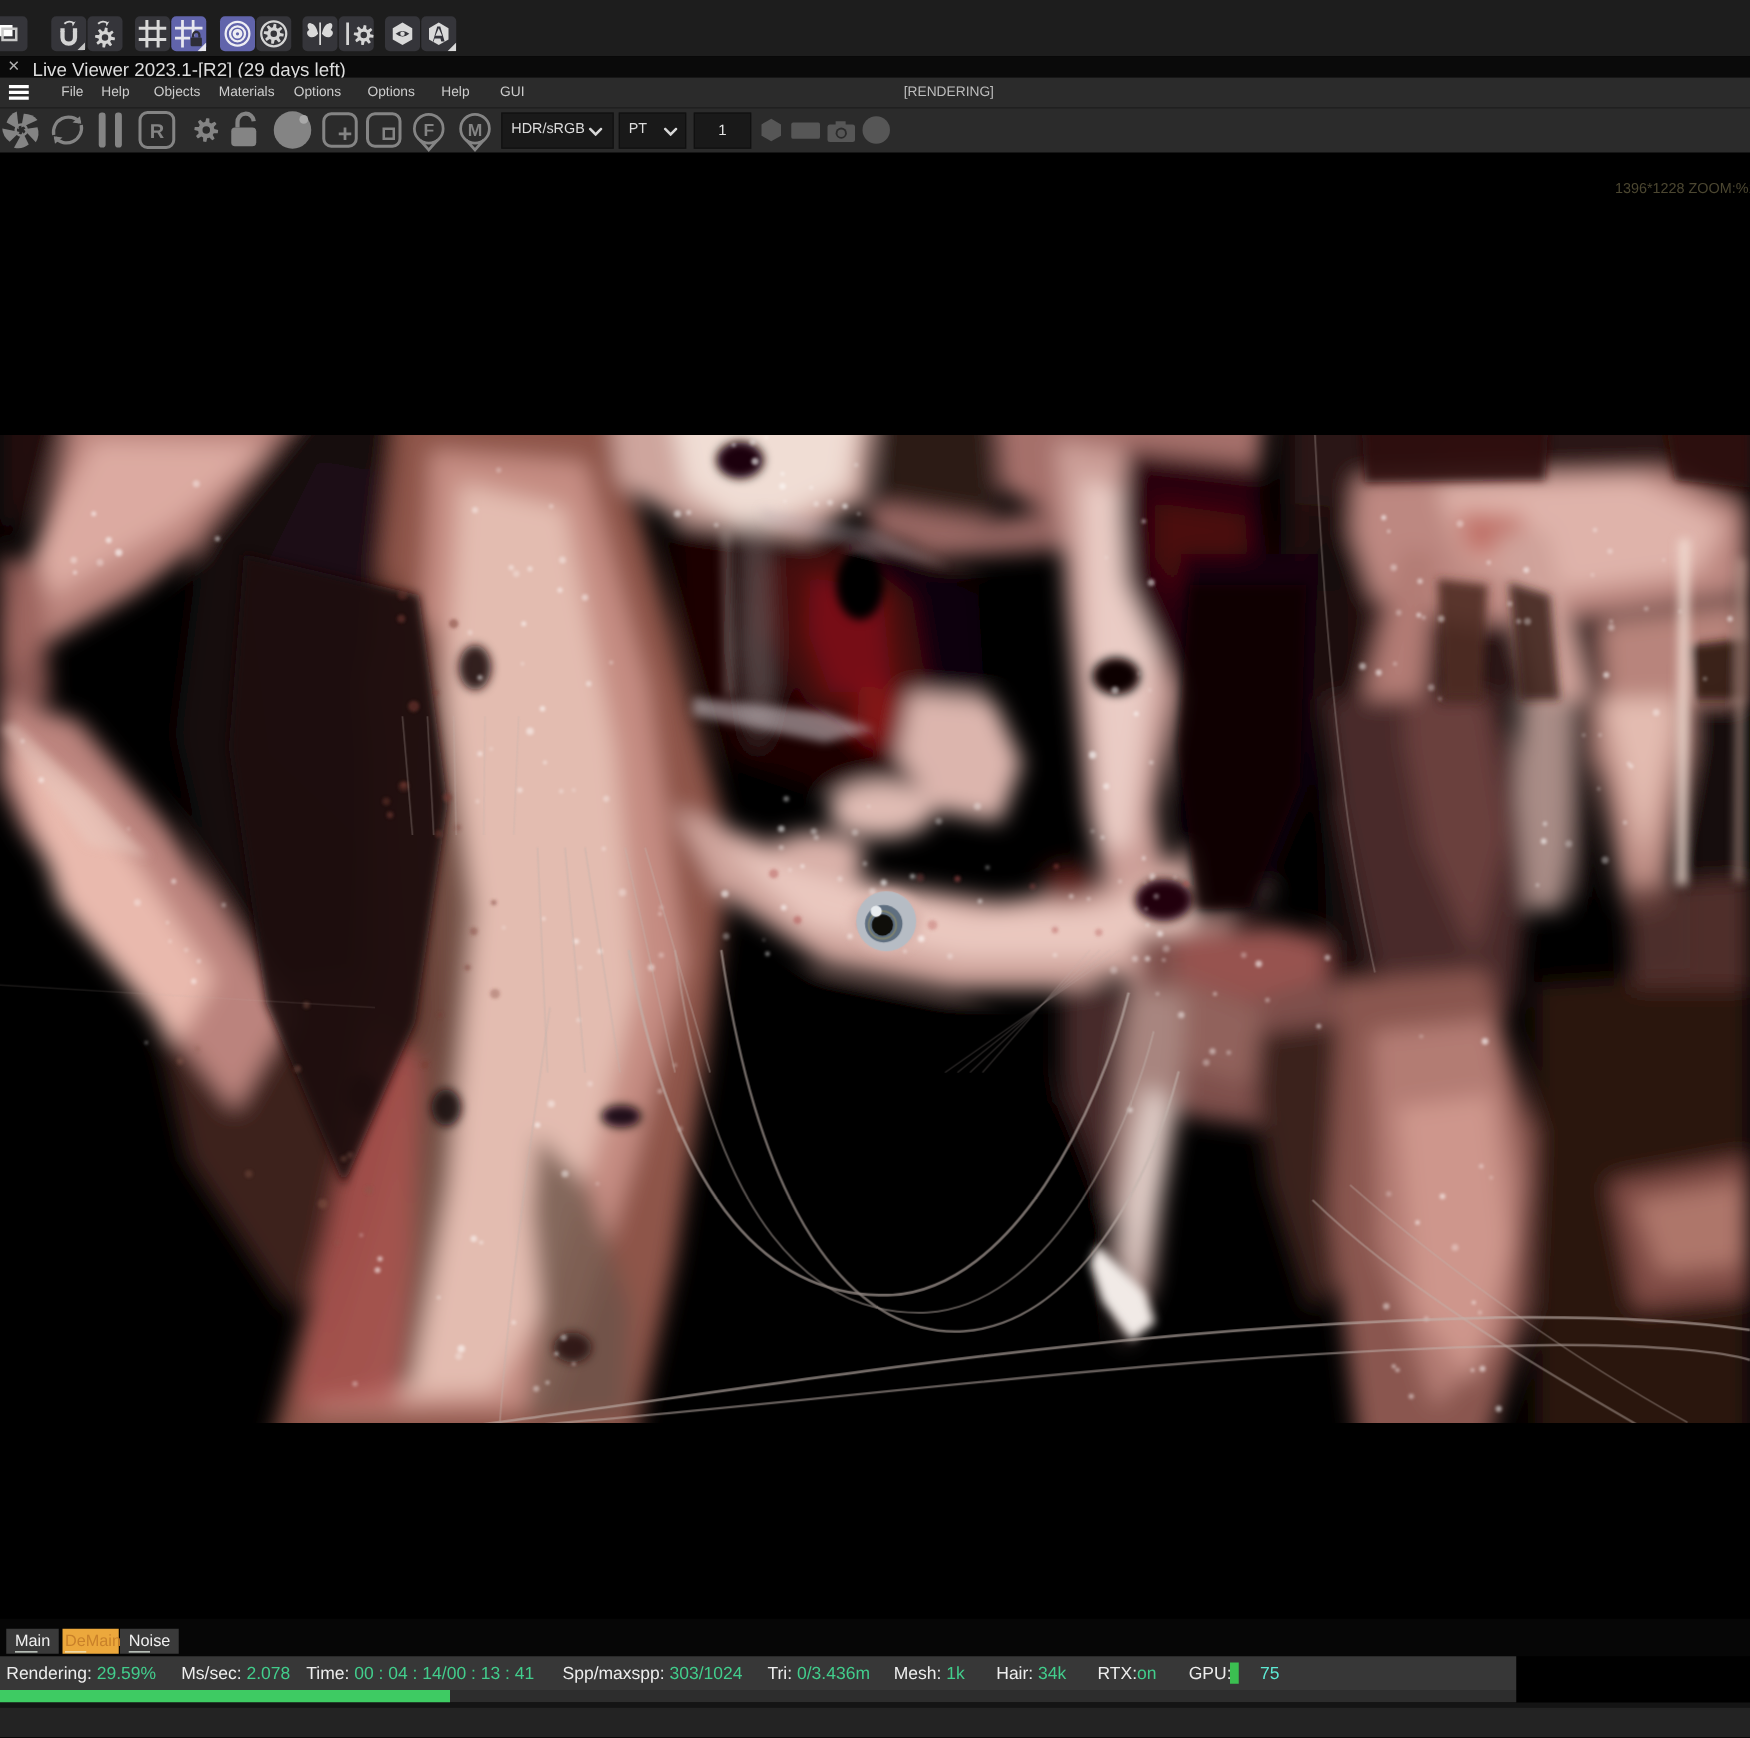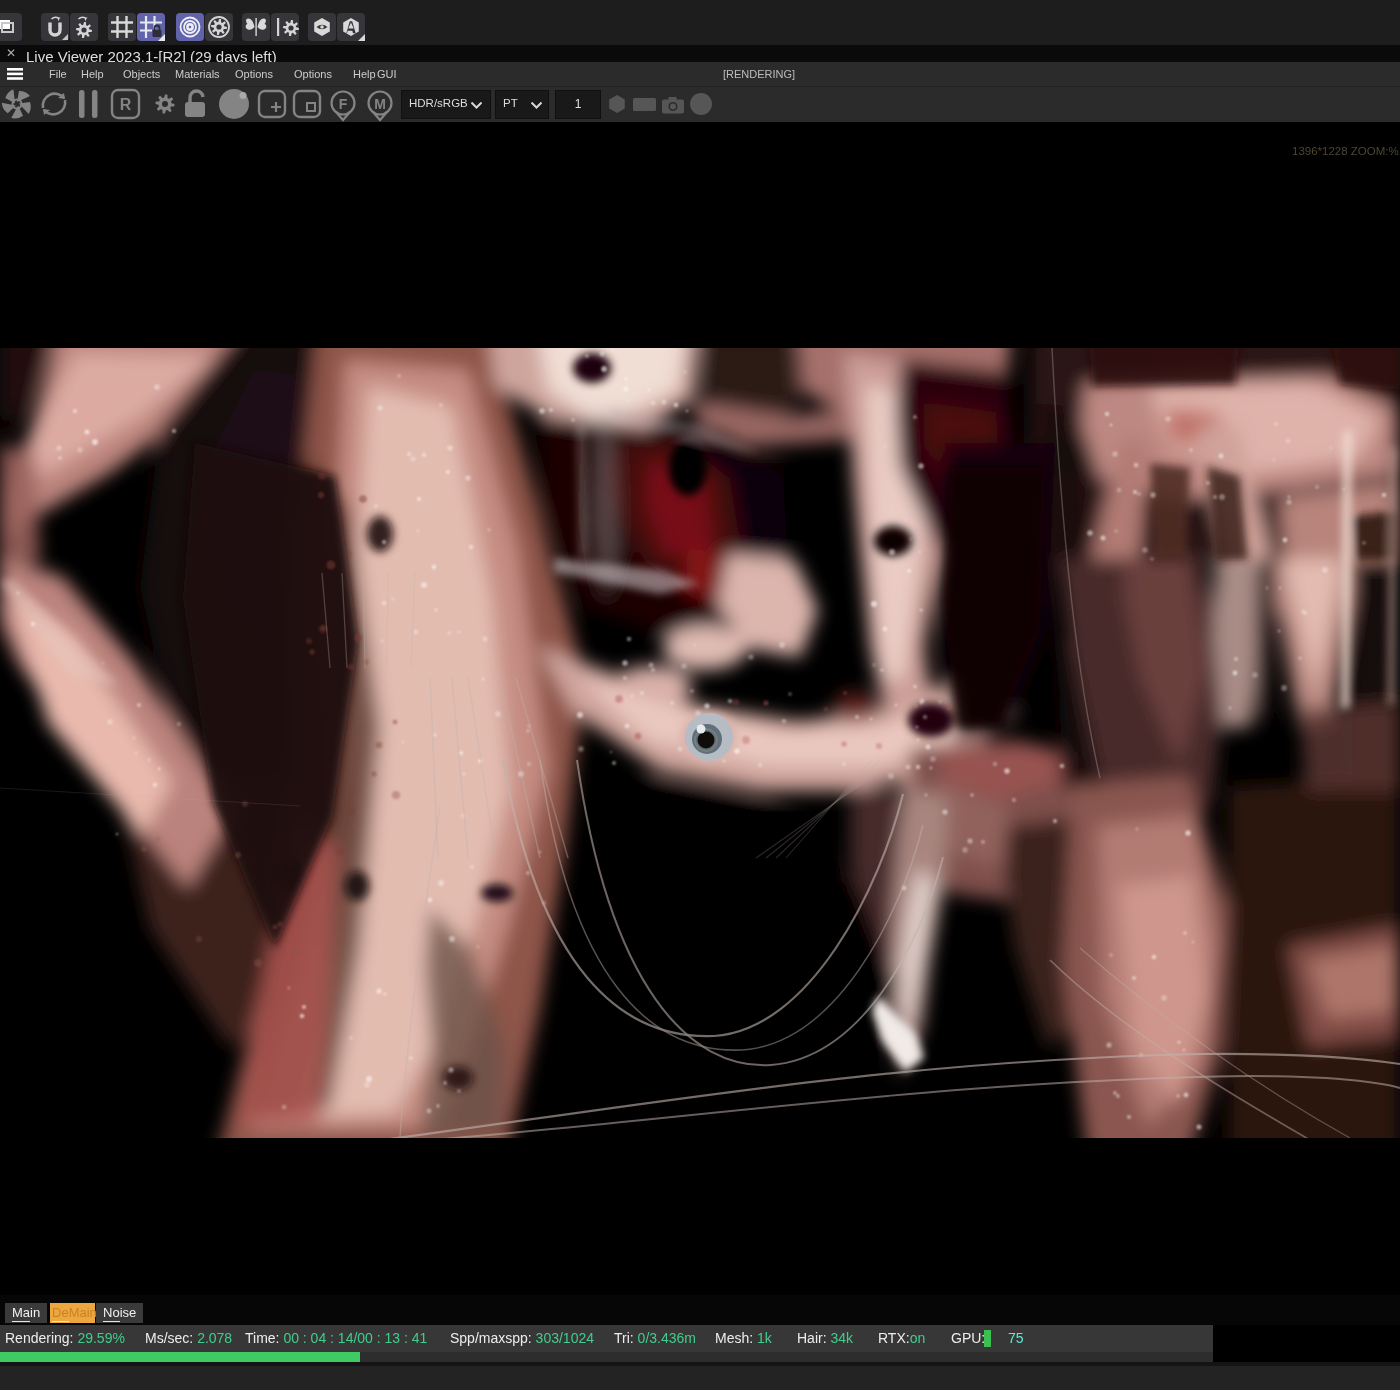--- a/index.html
+++ b/index.html
@@ -146,21 +146,21 @@
     <span class="t">Live Viewer 2023.1-[R2] (29 days left)</span>
   </div>
 <div class="abs" id="menubar">
   <span class="mi" style="left:32px">File</span>
   <span class="mi" style="left:64px">Help</span>
   <span class="mi" style="left:106px">Objects</span>
   <span class="mi" style="left:158px">Materials</span>
   <span class="mi" style="left:218px">Options</span>
   <span class="mi" style="left:277px">Options</span>
   <span class="mi" style="left:336px">Help</span>
-  <span class="mi" style="left:360px">GUI</span>
+  <span class="mi" style="left:383px">GUI</span>
   <span class="rend">[RENDERING]</span>
   <svg style="position:absolute;left:7px;top:5px" width="18" height="14">
       <rect x="0" y="1" width="16" height="2.6" fill="#fff"></rect>
       <rect x="0" y="5.6" width="16" height="2.6" fill="#fff"></rect>
       <rect x="0" y="10.2" width="16" height="2.6" fill="#fff"></rect>
     </svg>
 </div>
 <div class="abs" id="toolbar">
   <svg width="740" height="36" viewBox="0 0 740 36" style="position:absolute;left:0;top:0">
     <g fill="#848484" stroke="none">

